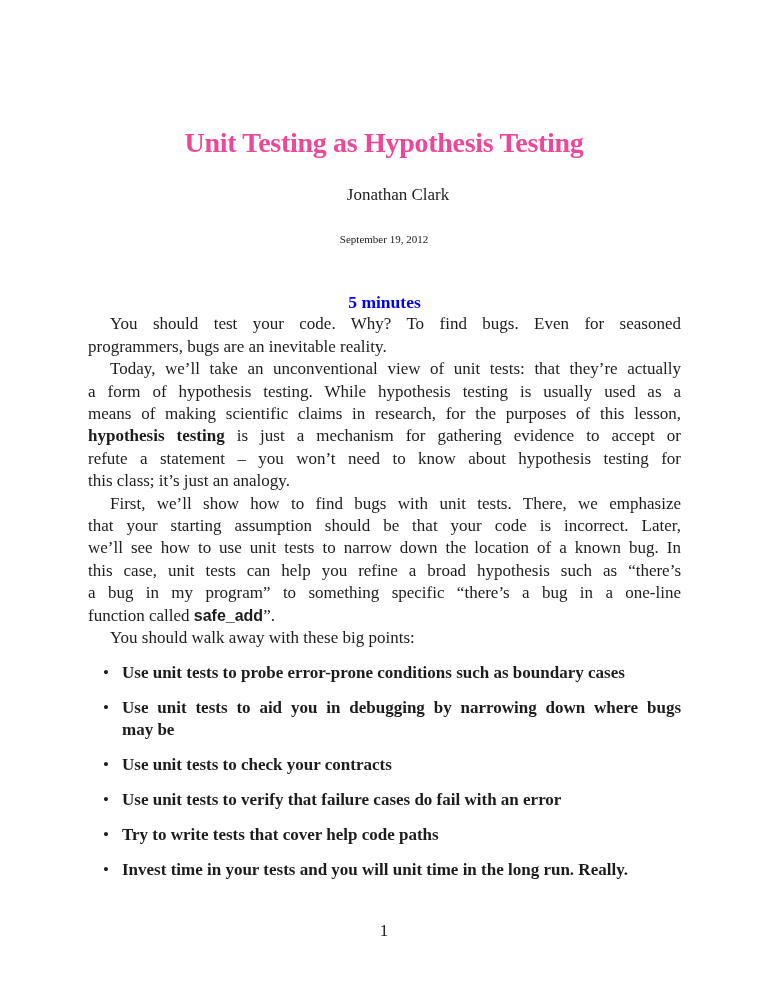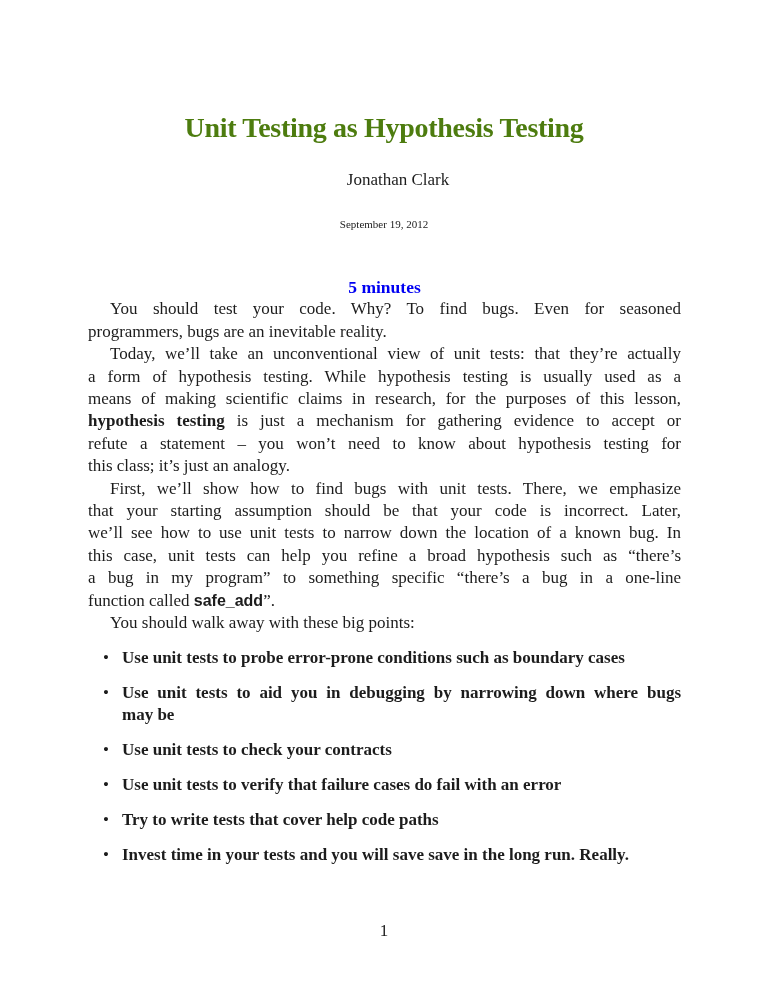--- a/index.html
+++ b/index.html
@@ -15,28 +15,28 @@
     font-family: "Liberation Serif", "DejaVu Serif", serif;
     color: #1c1c1c;
   }
   .doc {
     position: absolute;
     top: 0; left: 0;
     width: 768px;
     height: 994px;
   }
   .doc-title {
-    margin: 0;
+    margin: 15px;
     padding-top: 111px;
     text-align: center;
     font-size: 28px;
     font-weight: bold;
     letter-spacing: -0.3px;
     line-height: 34px;
-    color: #4d7c0f;
+    color: #ec4899;
   }
   .doc-author {
     margin-top: 25px;
     text-align: center;
     font-size: 17px;
     line-height: 20px;
     padding-left: 28px;
   }
   .doc-date {
     margin-top: 24px;
@@ -168,21 +168,21 @@
       <div class="bullet-row">
         <span class="bullet-marker">•</span>
         <div class="bullet-text">
           <span class="line">Try to write tests that cover help code paths</span>
         </div>
       </div>
 
       <div class="bullet-row">
         <span class="bullet-marker">•</span>
         <div class="bullet-text">
-          <span class="line">Invest time in your tests and you will save save in the long run.  Really.</span>
+          <span class="line">Invest time in your tests and you will unit time in the long run.  Really.</span>
         </div>
       </div>
 
     </div>
   </div>
 
   <div class="page-number">1</div>
 
 </div>
 

